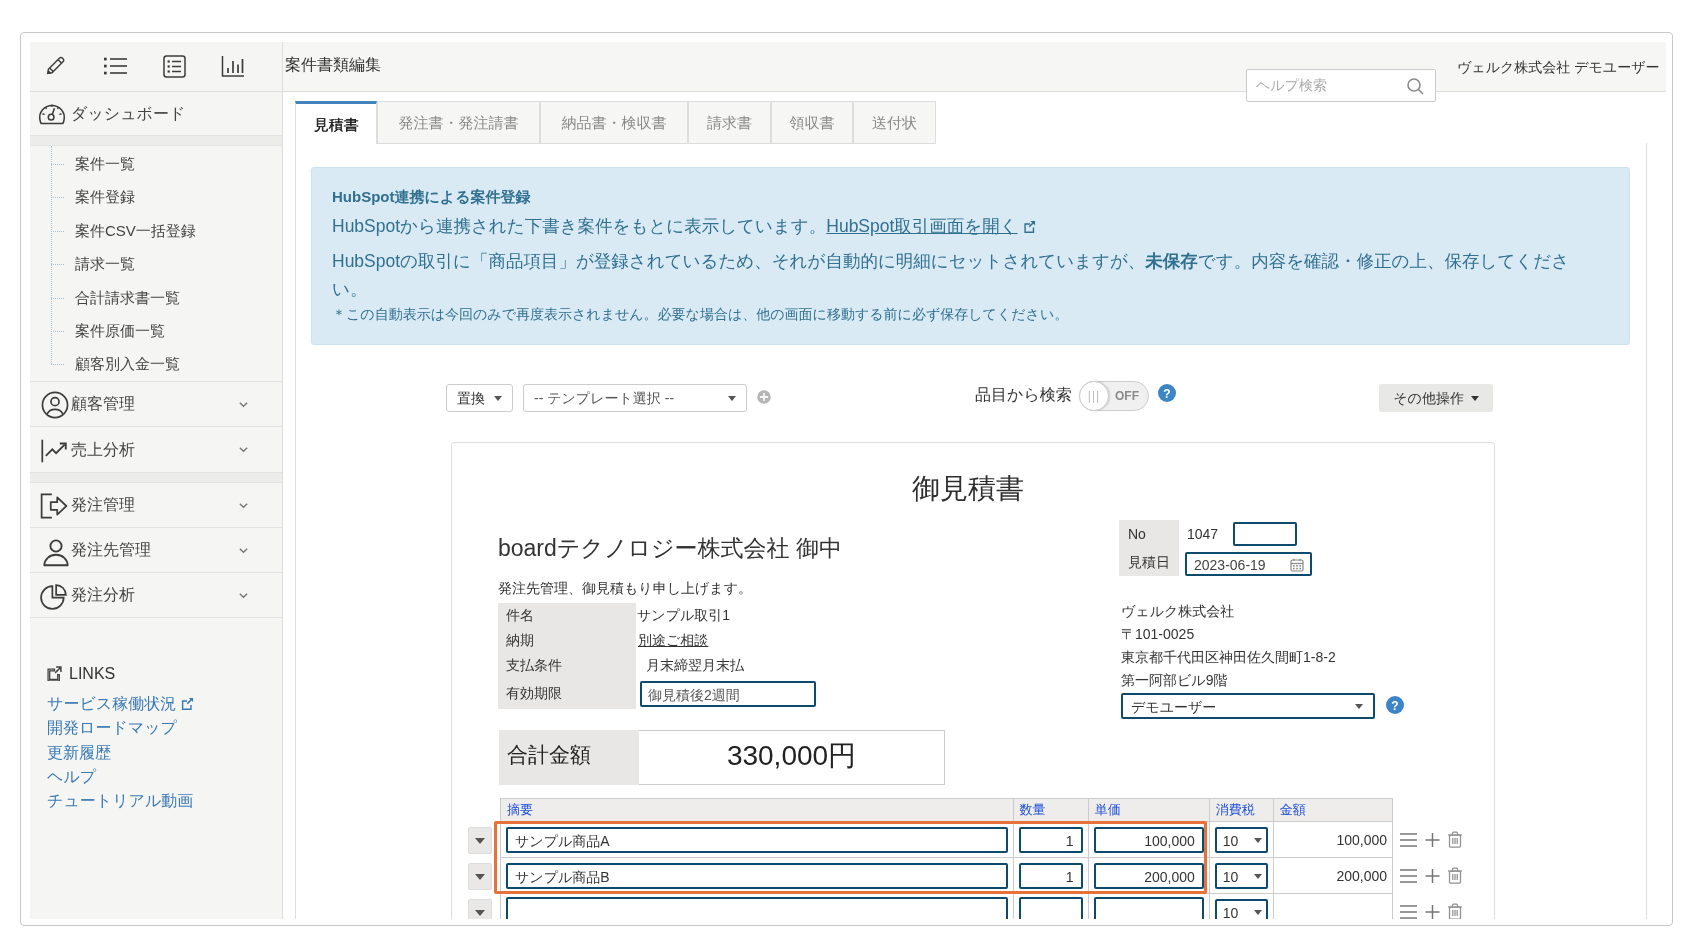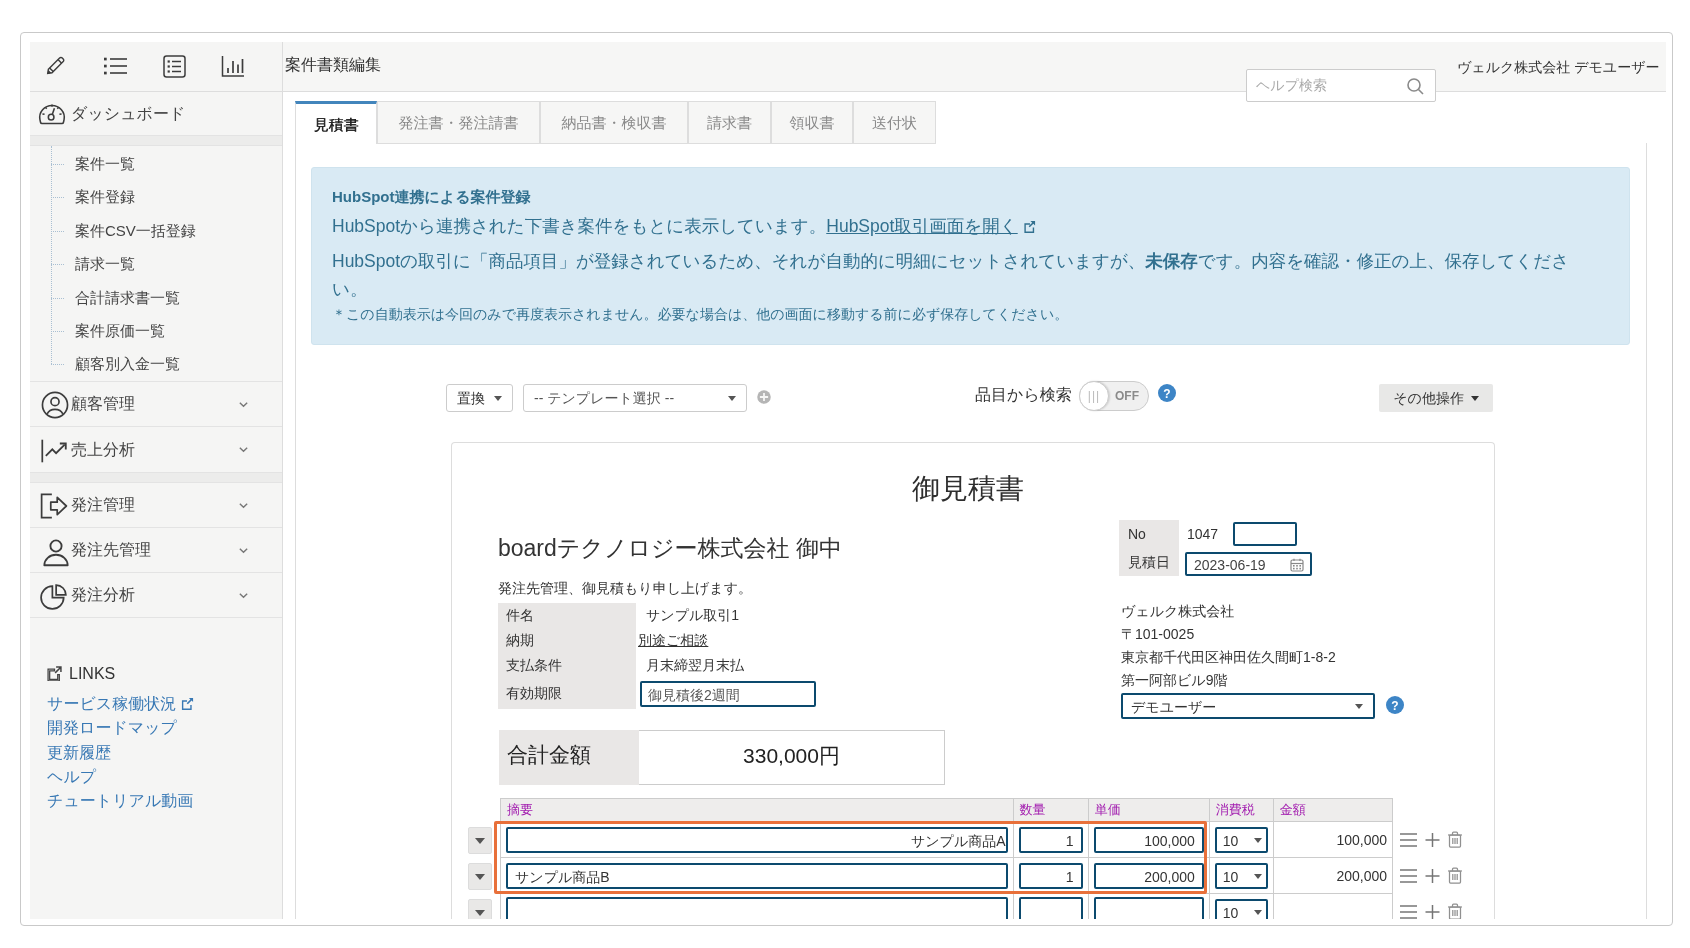--- a/index.html
+++ b/index.html
@@ -44,21 +44,21 @@
 .ctl { position:absolute; font-size:14px; color:#333; }
 .selbox { border:1px solid #ccc; border-radius:3px; background:#fff; height:28px; line-height:26px; padding:0 10px; }
 .caret { display:inline-block; width:0; height:0; border-left:4px solid transparent; border-right:4px solid transparent; border-top:5px solid #555; vertical-align:middle; margin-left:7px; margin-top:-2px; }
 
 #doc { position:absolute; left:421px; top:400px; width:1044px; height:477px; border:1px solid #ddd; border-bottom:none; border-radius:4px 4px 0 0; background:#fff; }
 #doc .a { position:absolute; }
 .glabel { background:#e9e7e6; }
 .inp { border:2px solid #0c4a6e; background:#fff; border-radius:2px; }
 
 #itable { position:absolute; left:48px; top:355px; width:893px; border-collapse:collapse; table-layout:fixed; }
-#itable th { background:#eeedec; border:1px solid #ccc; font-weight:normal; font-size:13px; text-align:left; padding:2px 6px; height:21px; color:#a21caf; }
+#itable th { background:#eeedec; border:1px solid #ccc; font-weight:normal; font-size:13px; text-align:left; padding:2px 6px; height:21px; color:#1d4ed8; }
 #itable td { border:1px solid #ccc; height:36px; padding:0 5px; font-size:14px; }
 .rowbtn { position:absolute; left:16px; width:24px; height:27px; background:#e9e8e7; border:1px solid #dcdcdc; border-radius:2px; text-align:center; }
 .rowbtn span { display:inline-block; width:0; height:0; border-left:5px solid transparent; border-right:5px solid transparent; border-top:6px solid #555; margin-top:10px; }
 .ricons { position:absolute; left:948px; width:80px; height:20px; }
 #orange { position:absolute; left:42px; top:378px; width:713px; height:73px; border:3px solid #e8703a; border-radius:2px; z-index:5; }
 </style>
 </head>
 <body>
 <div id="frame">
 <div id="app">
@@ -228,21 +228,21 @@
 
   <div id="doc">
     <div class="a" style="left:0; right:0; top:27px; text-align:center; padding-right:10px; font-size:28px; color:#2e2e2e;">御見積書</div>
     <div class="a" style="left:46px; top:90px; font-size:23px;">boardテクノロジー株式会社 御中</div>
     <div class="a" style="left:46px; top:137px; font-size:14px;">発注先管理、御見積もり申し上げます。</div>
 
     <table class="a" style="left:46px; top:160px; border-collapse:collapse; font-size:14px;">
       <tbody>
             <tr>
               <td class="glabel" style="width:138px; height:25px; padding-left:8px;">件名</td>
-              <td style="width:240px; padding-left:10px;">サンプル取引1</td>
+              <td style="width:240px; padding-left:1px;">サンプル取引1</td>
             </tr>
       <tr>
               <td class="glabel" style="height:25px; padding-left:8px;">納期</td>
               <td style="padding-left:2px;text-decoration:underline;">別途ご相談</td>
             </tr>
       <tr>
               <td class="glabel" style="height:25px; padding-left:8px;">支払条件</td>
               <td style="padding-left:10px;">月末締翌月末払</td>
             </tr>
       <tr>
@@ -274,40 +274,40 @@
     </div>
 
     <div class="a" style="left:669px; top:157px; font-size:14px; line-height:23px;">ヴェルク株式会社<br>〒101-0025<br>東京都千代田区神田佐久間町1-8-2<br>第一阿部ビル9階</div>
     <div class="a inp" style="left:669px; top:250px; width:254px; height:26px; line-height:24px; padding-left:8px; font-size:14px;">デモユーザー<span class="caret" style="position:absolute; right:10px; top:11px; border-top-color:#555;"></span></div>
     <svg class="a" style="left:934px; top:253px;" width="18" height="18" viewBox="0 0 18 18">
           <circle cx="9" cy="9" r="9" fill="#3d85c6"></circle>
           <text x="9" y="13.5" text-anchor="middle" font-size="12" font-weight="bold" fill="#fff">?</text>
         </svg>
 
     <div class="a glabel" style="left:47px; top:287px; width:140px; height:55px; line-height:50px; padding-left:8px; font-size:21px; color:#222;">合計金額</div>
-    <div class="a" style="left:187px; top:287px; width:306px; height:55px; border:1px solid #ccc; border-left:none; line-height:49px; text-align:center; font-size:21px; color:#222;">330,000円</div>
+    <div class="a" style="left:187px; top:287px; width:306px; height:55px; border:1px solid #ccc; border-left:none; line-height:49px; text-align:center; font-size:28px; color:#222;">330,000円</div>
 
     <table id="itable">
       <colgroup>
             <col style="width:512px">
             <col style="width:75px">
             <col style="width:121px">
             <col style="width:64px">
             <col style="width:119px">
           </colgroup>
       <tbody>
             <tr>
               <th>摘要</th>
               <th>数量</th>
               <th>単価</th>
               <th>消費税</th>
               <th>金額</th>
             </tr>
       <tr>
-        <td><span class="inp" style="display:inline-block; width:100%; height:26px; line-height:24px; padding-left:7px;text-align:right;">サンプル商品A</span></td>
+        <td><span class="inp" style="display:inline-block; width:100%; height:26px; line-height:24px; padding-left:7px;">サンプル商品A</span></td>
         <td><span class="inp" style="display:inline-block; width:100%; height:26px; line-height:24px; padding-right:7px; text-align:right;">1</span></td>
         <td><span class="inp" style="display:inline-block; width:100%; height:26px; line-height:24px; padding-right:7px; text-align:right;">100,000</span></td>
         <td><span class="inp" style="display:inline-block; width:100%; height:26px; line-height:24px; padding-left:6px;">10<span class="caret" style="float:right; margin-top:9px; margin-right:4px;"></span></span></td>
         <td style="text-align:right;">100,000</td>
       </tr>
       <tr>
         <td><span class="inp" style="display:inline-block; width:100%; height:26px; line-height:24px; padding-left:7px;">サンプル商品B</span></td>
         <td><span class="inp" style="display:inline-block; width:100%; height:26px; line-height:24px; padding-right:7px; text-align:right;">1</span></td>
         <td><span class="inp" style="display:inline-block; width:100%; height:26px; line-height:24px; padding-right:7px; text-align:right;">200,000</span></td>
         <td><span class="inp" style="display:inline-block; width:100%; height:26px; line-height:24px; padding-left:6px;">10<span class="caret" style="float:right; margin-top:9px; margin-right:4px;"></span></span></td>

